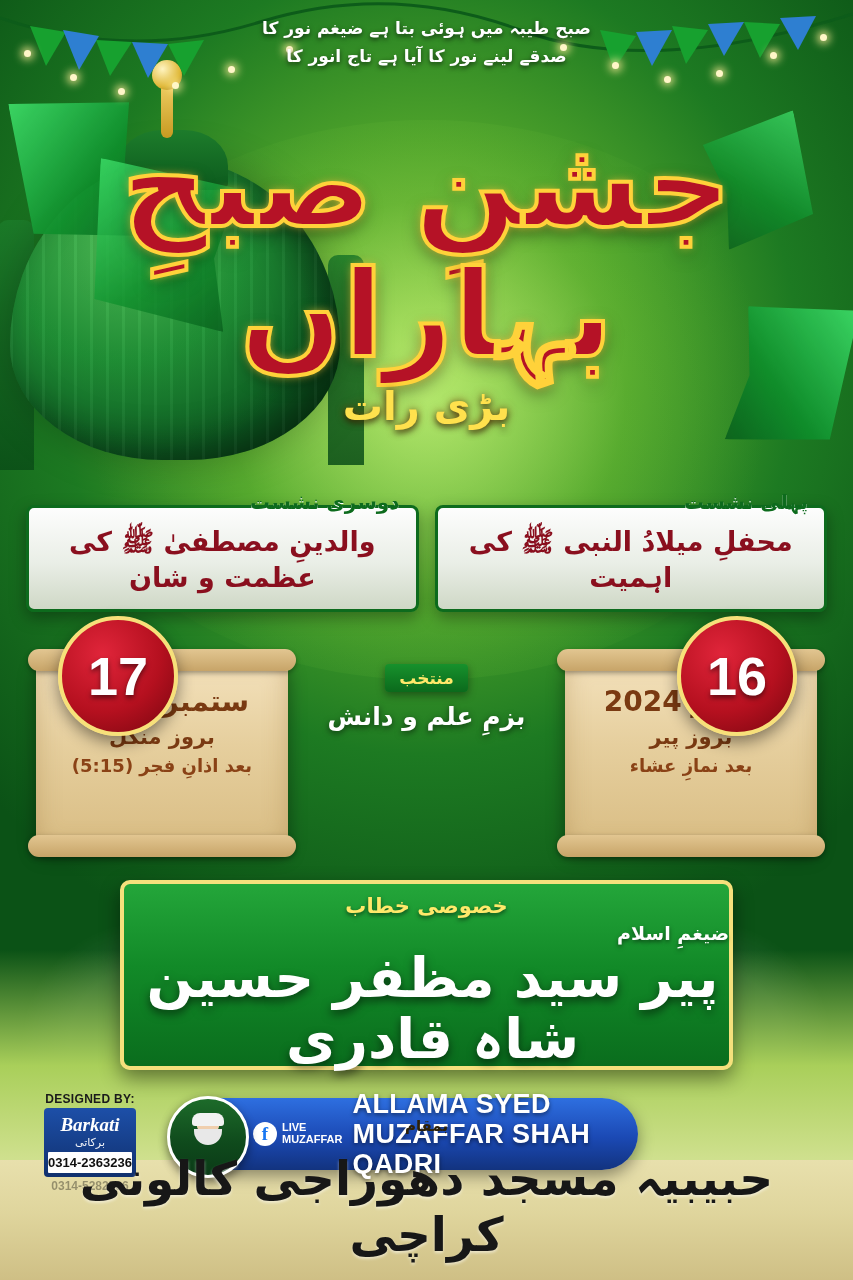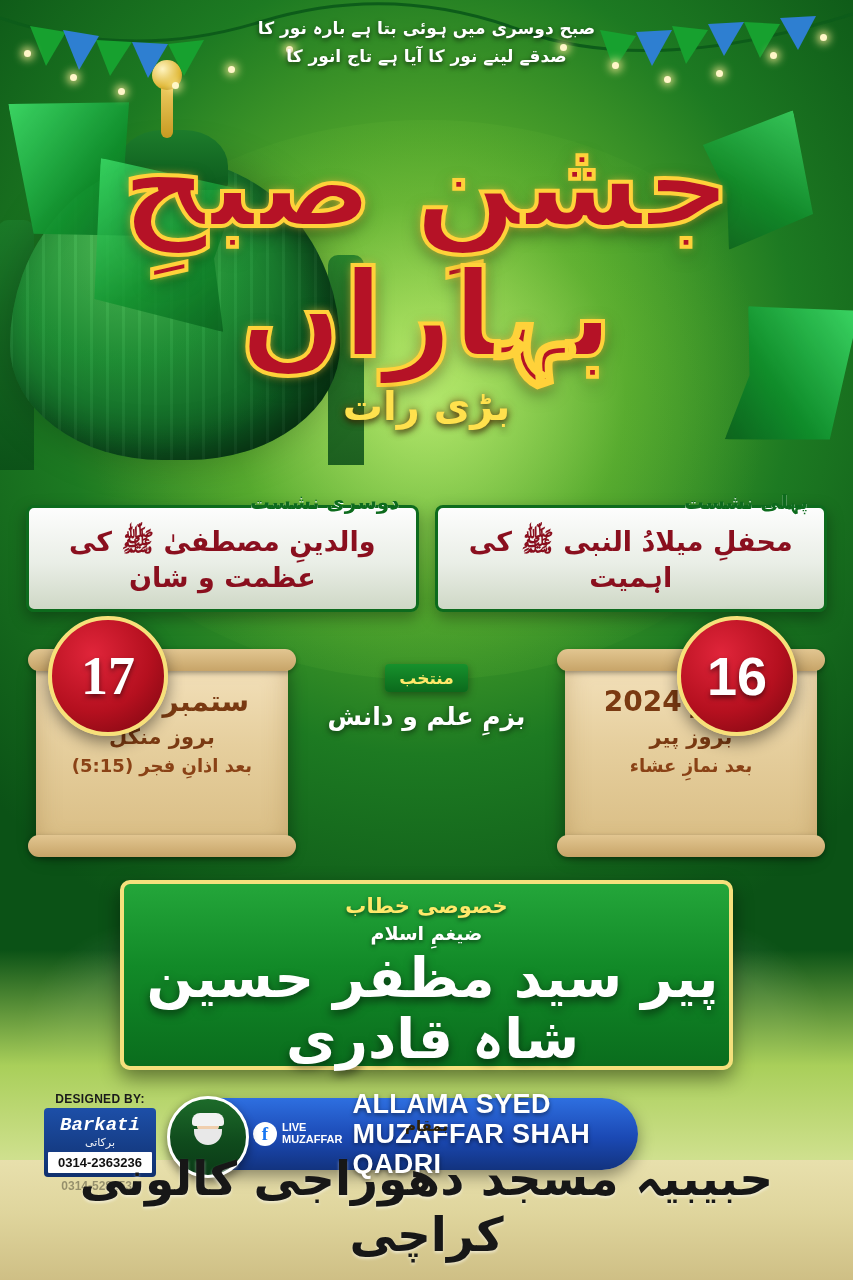--- a/index.html
+++ b/index.html
@@ -292,21 +292,21 @@
     box-shadow: 0 6px 16px rgba(0,0,0,.45);
     display: flex;
     align-items: center;
     justify-content: center;
     color: #fff;
     font-size: 54px;
     font-weight: bold;
     text-shadow: 0 3px 5px rgba(0,0,0,.5);
   }
   .date-badge.b-right { right: 28px; }
-  .date-badge.b-left { left: 20px; font-family: Liberation Serif, serif; }
+  .date-badge.b-left { left: 30px; }
 
   .mid-tag {
     position: absolute;
     left: 50%;
     top: 34px;
     transform: translateX(-50%);
     text-align: center;
     width: 200px;
   }
   .mid-tag .ribbon {
@@ -347,54 +347,55 @@
     font-weight: bold;
     color: #ffe96a;
     text-shadow: 0 2px 4px rgba(0,0,0,.55);
   }
   .speaker-panel .sp-sub {
     font-size: 19px;
     font-weight: bold;
     color: #ffffff;
     margin-top: 4px;
     text-shadow: 0 2px 4px rgba(0,0,0,.5);
+    text-align: right;
   }
   .speaker-panel .sp-name {
     font-size: 55px;
     font-weight: bold;
     color: #ffffff;
     line-height: 1.1;
     margin-top: 4px;
     text-shadow: 0 4px 10px rgba(0,0,0,.55);
     padding-left: 12px;
   }
 
   
   .designer {
     position: absolute;
     left: 44px;
     top: 1092px;
-    width: 112px;
+    width: 92px;
     text-align: center;
     color: #1a1a1a;
   }
   .designer .d-label {
     font-size: 12px;
     font-weight: bold;
     letter-spacing: .3px;
   }
   .designer .d-card {
     margin-top: 2px;
     background: linear-gradient(180deg, #1d4fa8, #10306e);
     border-radius: 4px;
     padding: 6px 4px 4px;
     color: #fff;
   }
   .designer .d-brand {
-    font-family: Liberation Mono, monospace;
+    font-family: Liberation Serif, serif;
     font-style: italic;
     font-size: 19px;
     font-weight: bold;
   }
   .designer .d-brand-urdu {
     font-size: 11px;
     opacity: .95;
   }
   .designer .d-phone {
     margin-top: 3px;
@@ -562,21 +563,21 @@
     <div class="bulb" style="left:286px; top:46px;"></div>
     <div class="bulb" style="left:560px; top:44px;"></div>
     <div class="bulb" style="left:612px; top:62px;"></div>
     <div class="bulb" style="left:664px; top:76px;"></div>
     <div class="bulb" style="left:716px; top:70px;"></div>
     <div class="bulb" style="left:770px; top:52px;"></div>
     <div class="bulb" style="left:820px; top:34px;"></div>
   </div>
 
   <div class="couplet urdu">
-    <div class="line">صبح دوسری میں ہوئی بتا ہے بارہ نور کا</div>
+    <div class="line">صبح طیبہ میں ہوئی بتا ہے ضیغم نور کا</div>
     <div class="line">صدقے لینے نور کا آیا ہے تاج انور کا</div>
   </div>
 
   <div class="title-block">
     <div class="title-main urdu">جشنِ صبحِ بہاراں</div>
     <div class="title-sub urdu">بڑی رات</div>
   </div>
 
   <div class="sessions">
     <div class="session">

